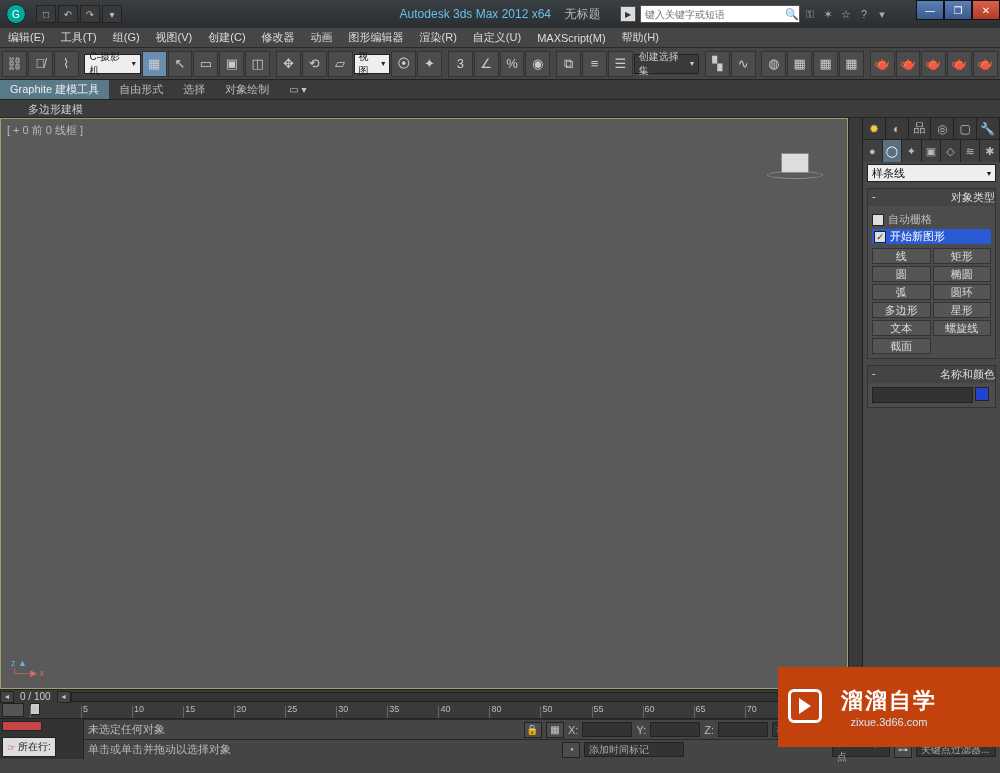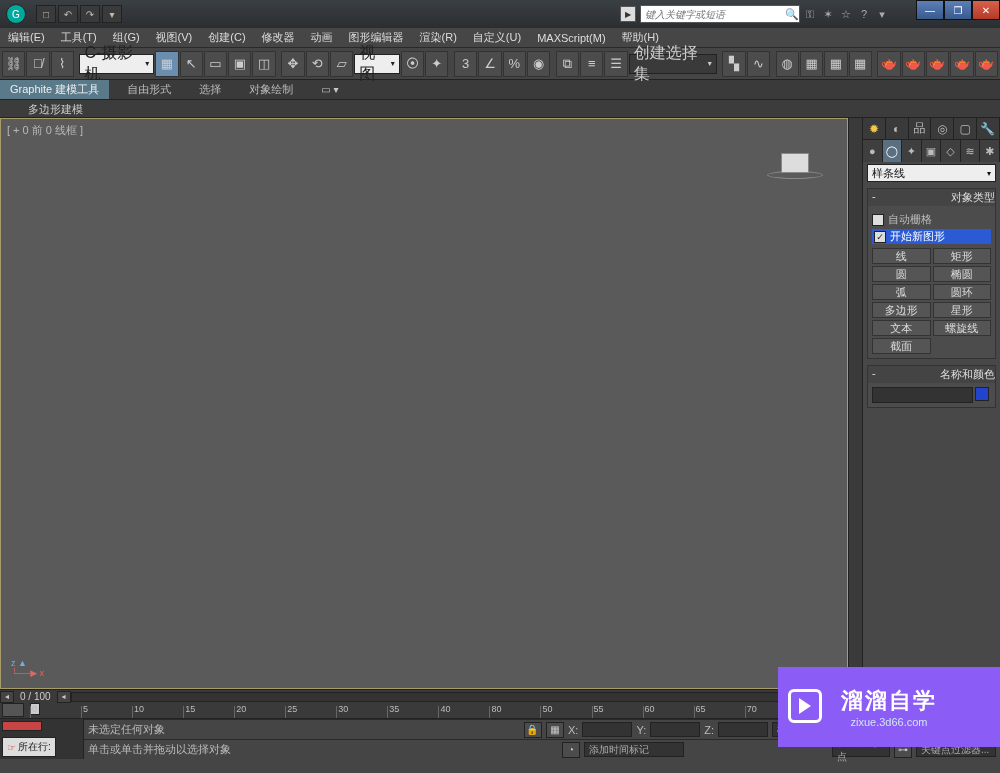--- a/index.html
+++ b/index.html
@@ -18,43 +18,43 @@
   display: flex; align-items: center;
   position: relative;
 }
 .app-icon { width: 20px; height: 20px; margin: 0 6px; background:#00a99d; border-radius: 50%; border:1px solid #222; display:flex;align-items:center;justify-content:center;font-size:10px;color:#fff;}
 .qat { display:flex; gap:2px; align-items:center; margin-left:4px;}
 .qat .btn { width:20px; height:18px; background:#3a3a3a; border:1px solid #222; display:flex; align-items:center; justify-content:center; font-size:10px;color:#bbb;}
 .title-text { position:absolute; left:0; right:0; text-align:center; color:#68c0e8; font-size:12px; pointer-events:none;}
 .title-text .untitled { color:#bbb; margin-left:10px;}
 .title-search { position:absolute; right:200px; display:flex; align-items:center; gap:4px;}
 .title-search .arrow{ width:16px;height:16px;background:#ddd;border:1px solid #555;display:flex;align-items:center;justify-content:center;font-size:8px;color:#333;}
-.title-search input { width:160px; height:18px; background:#fff; border:1px solid #555; font-size:10px; padding:0 4px; color:#888; font-style:italic;}
+.title-search input { width:160px; height:18px; background:#fff; border:1px solid #555; font-size:10px; padding:0 4px; color:#888; }
 .title-icons { position:absolute; right:110px; display:flex; gap:2px;}
 .title-icons .ti { width:16px;height:16px;display:flex;align-items:center;justify-content:center;font-size:11px;color:#aaa;}
 .win-controls { position:absolute; right:0; top:0; display:flex; height:20px;}
 .win-controls div { width:28px; height:20px; border:1px solid #111; display:flex; align-items:center; justify-content:center; font-size:10px;}
 .win-min,.win-max{ background:linear-gradient(#5c7fb8,#3a5a8c); color:#fff;}
 .win-close{ width:46px; background:linear-gradient(#d9604a,#b33a28); color:#fff;}
 
 
 .menubar { height:20px; background:#464646; display:flex; align-items:center; border-bottom:1px solid #2a2a2a;}
 .menubar span { padding:0 8px; font-size:11px; color:#ddd; }
 
 
 .main-toolbar { height:32px; background:#454545; border-bottom:1px solid #222; display:flex; align-items:center; gap:1px; padding:0 2px;}
 .tb-btn { width:26px; height:26px; background:#4c4c4c; border:1px solid #333; display:flex; align-items:center; justify-content:center; font-size:13px; color:#ccc;}
 .tb-btn.sel { background:#6a8eb0; }
 .tb-sep { width:4px; }
-.tb-combo { height:20px; background:#eee; border:1px solid #222; color:#222; padding:0 4px; font-size:16px; display:flex; align-items:center; gap:2px;}
+.tb-combo { height:20px; background:#eee; border:1px solid #222; color:#222; padding:0 4px; font-size:10px; display:flex; align-items:center; gap:2px;}
 .tb-combo.dark { background:#3a3a3a; color:#ccc;}
 .tb-combo::after{content:"▾"; font-size:8px; margin-left:2px;}
 
 
-.ribbon { height:20px; background:#3a3a3a; display:flex; align-items:center; gap:8px; border-bottom:1px solid #222;}
+.ribbon { height:20px; background:#3a3a3a; display:flex; align-items:center; gap:0; border-bottom:1px solid #222;}
 .ribbon .tab { padding:2px 10px; font-size:11px; color:#bbb; }
 .ribbon .tab.active { background:#5a7a8a; color:#eee;}
 .ribbon .ribend { margin-left:10px; font-size:10px;}
 .subribbon { height:18px; background:#3c3c3c; padding:2px 28px; font-size:11px; color:#ccc; border-bottom:1px solid #222;}
 
 
 .main-area { position:relative; height: calc(773px - 28px - 20px - 32px - 20px - 18px - 84px); display:flex;}
 .viewport-wrap { flex:1; position:relative; border:1px solid #a89c6a;}
 .viewport-label { position:absolute; top:4px; left:6px; color:#b8b8b8; font-size:11px;}
 .viewport { width:100%; height:100%; background:#5a5a5a;}
@@ -104,36 +104,40 @@
 .mini-track{ width:84px; background:#333; border-right:1px solid #222; position:relative;}
 .mini-track .bar{position:absolute;left:2px;top:2px;width:40px;height:10px;background:#c74545;border:1px solid #222;}
 .mini-track .curs{ position:absolute; left:2px; bottom:2px; height:20px; padding:0 4px; background:#ddd;border:1px solid #222;color:#222;font-size:10px;display:flex;align-items:center;}
 .mini-track .curs::before{content:"☞"; color:#c33; margin-right:2px;}
 .status-mid { flex:1; display:flex; flex-direction:column;}
 .srow { height:20px; display:flex; align-items:center; gap:4px; border-top:1px solid #2a2a2a; padding:0 4px;}
 .srow .txt{ color:#bbb; font-size:11px; }
 .srow .field{ height:15px; background:#333; border:1px solid #222; font-size:10px; color:#aaa; padding:0 4px; display:flex; align-items:center;}
 .srow .field.light{ background:#ddd; color:#222;}
 .srow .ic{ width:18px;height:16px;background:#4c4c4c;border:1px solid #222;display:flex;align-items:center;justify-content:center;font-size:10px;}
-.watermark { position:absolute; right:0; bottom:26px; width:222px; height:80px; background:#8b5cf6; display:flex; align-items:center; justify-content:center; flex-direction:column; color:#fff;}
+.watermark { position:absolute; right:0; bottom:26px; width:222px; height:80px; background:#c2410c; display:flex; align-items:center; justify-content:center; flex-direction:column; color:#fff;}
 .watermark .logo{ font-size:22px; font-weight:bold; letter-spacing:2px;}
 .watermark .url{ font-size:11px; color:#d0e6f6;}
 .watermark .play{ position:absolute; left:10px; top:22px; width:34px; height:34px; border:3px solid #fff; border-radius:6px; display:flex; align-items:center; justify-content:center;}
 .watermark .play::after{ content:""; border-left:12px solid #fff; border-top:8px solid transparent; border-bottom:8px solid transparent;}
 </style>
 </head>
 <body>
 
 <div class="titlebar">
   <div class="app-icon">G</div>
   <div class="qat">
     <div class="btn">□</div>
     <div class="btn">↶</div>
     <div class="btn">↷</div>
     <div class="btn">▾</div>
+  </div>
+  <div class="title-text">
+    <span>Autodesk 3ds Max  2012  x64</span>
+    <span class="untitled">无标题</span>
   </div>
   <div class="title-search">
     <div class="arrow">▶</div>
     <input placeholder="键入关键字或短语" style="">
   </div>
   <div class="title-icons">
     <div class="ti">🔍</div>
     <div class="ti">⚿</div>
     <div class="ti">✶</div>
     <div class="ti">☆</div>

